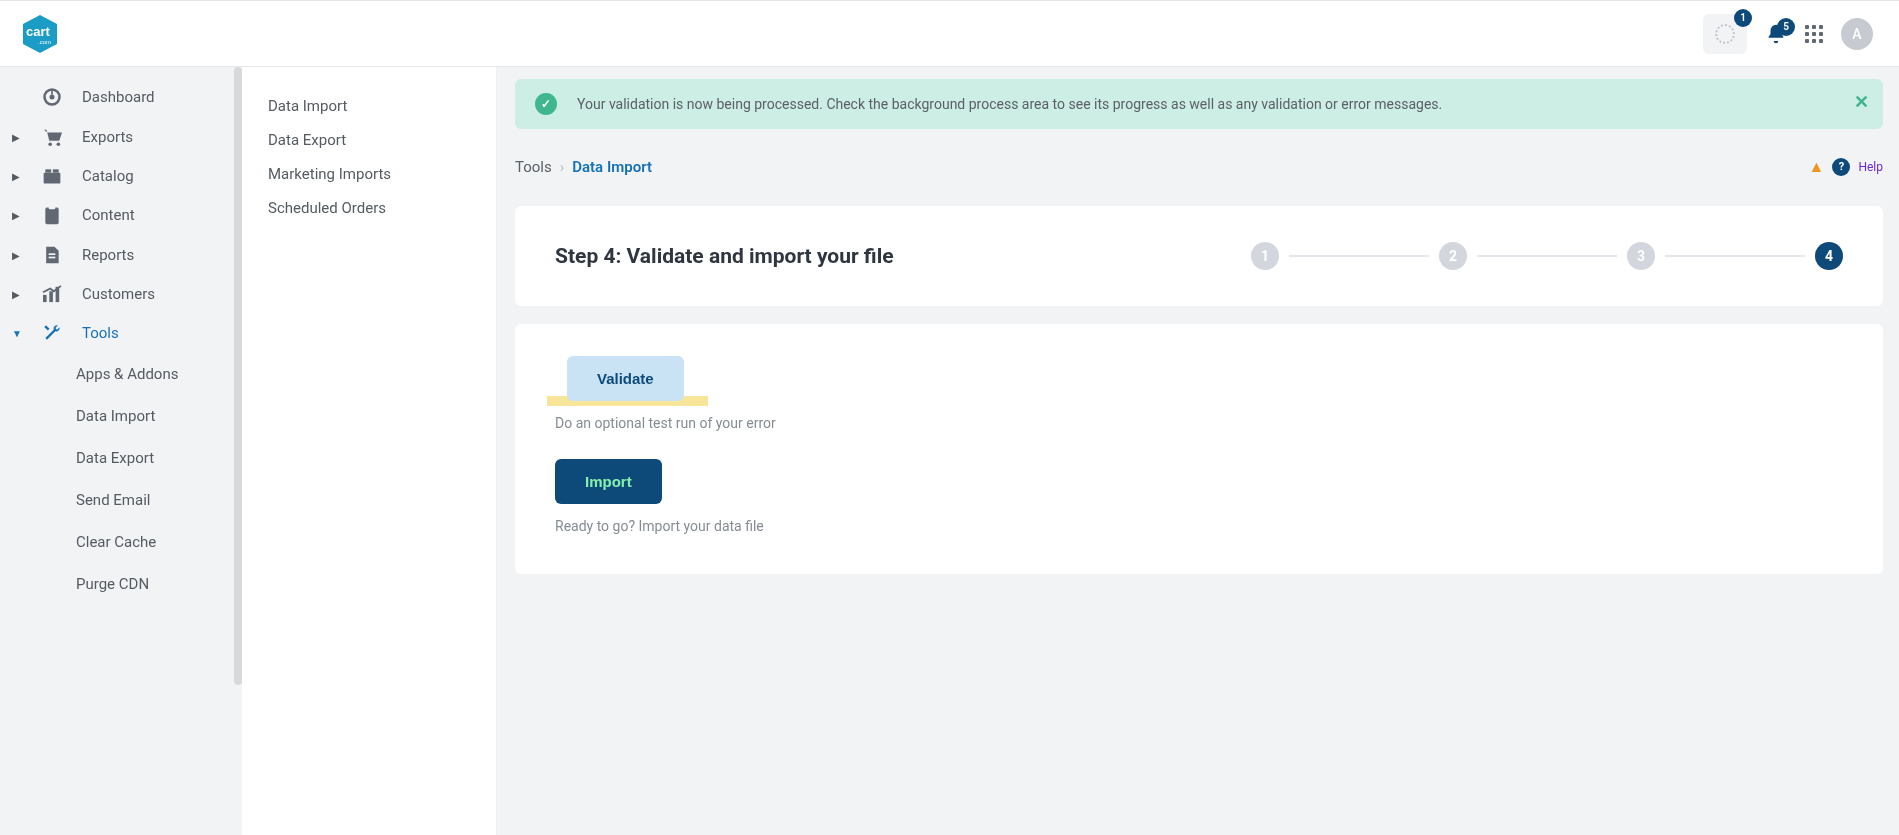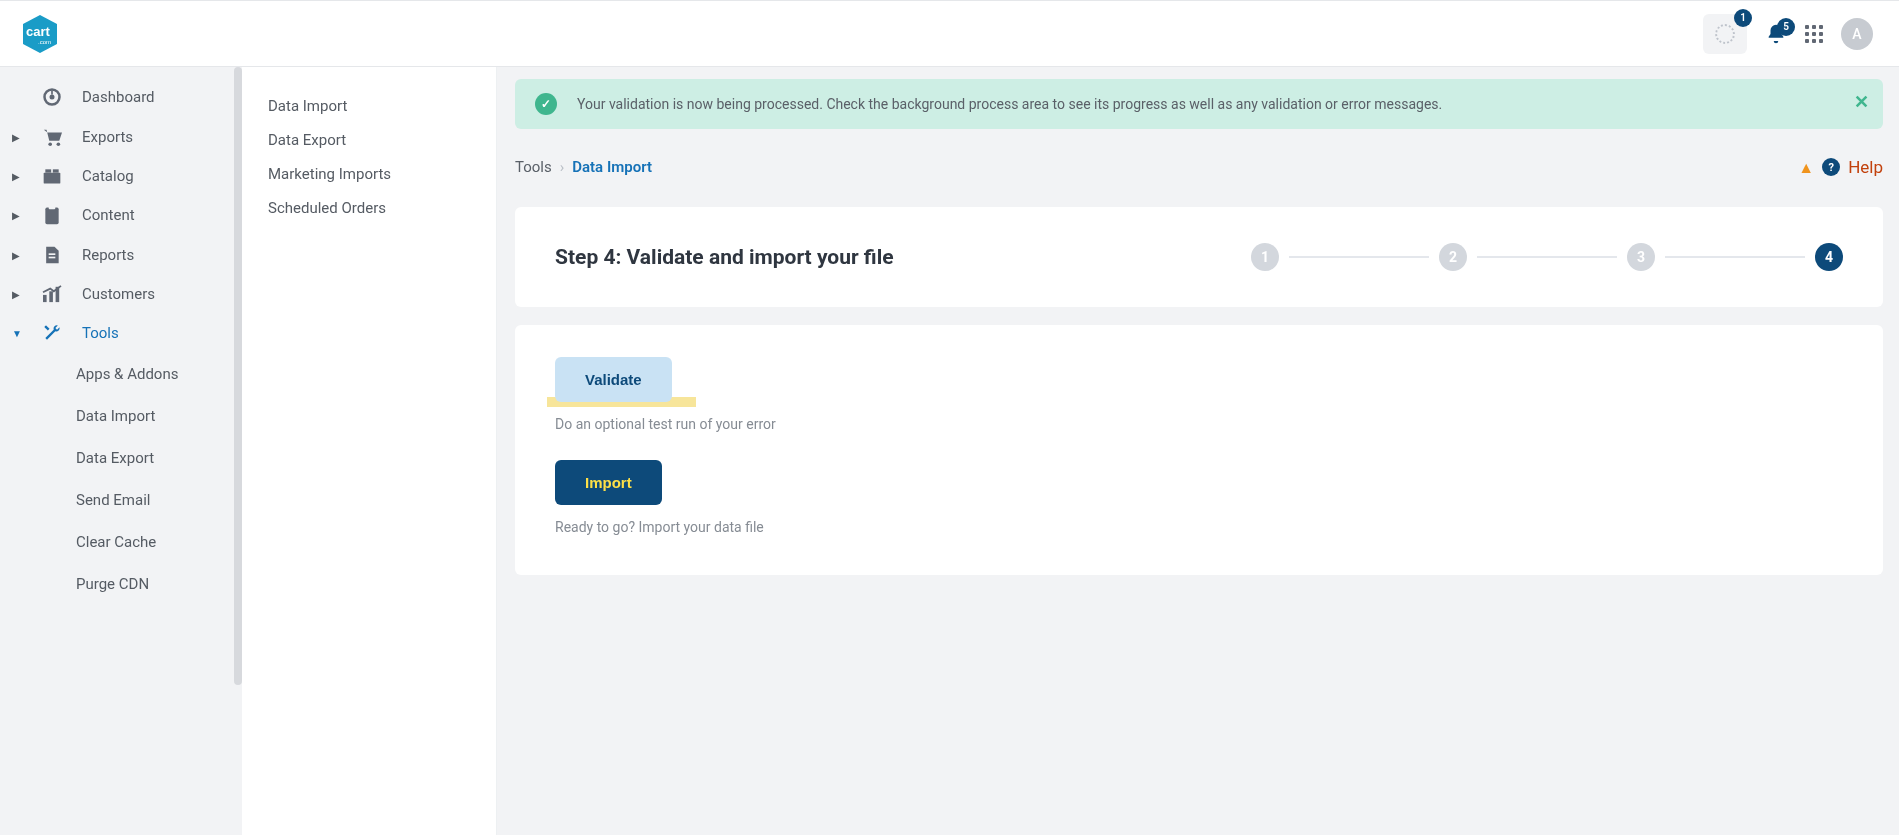--- a/index.html
+++ b/index.html
@@ -152,21 +152,21 @@
   .crumbs { display:flex; align-items:center; gap:8px; font-size:15px; }
   .crumbs .sep { color:#b9bfc6; }
   .crumbs .current { color:#1672b7; font-weight:600; }
   .crumbs .parent { color:#5a6068; }
   .help-row { display:flex; align-items:center; gap:8px; }
   .help-row .warn { color:#f0941d; font-size:16px; }
   .help-row .q {
     width:18px;height:18px;border-radius:50%;background:#0d4a7a;color:#fff;
     display:flex;align-items:center;justify-content:center;font-size:11px;font-weight:700;
   }
-  .help-row a { color:#c2410c; font-size:17px; text-decoration:none; }
+  .help-row a { color:#6d28d9; font-size:12px; text-decoration:none; }
 
   .card {
     background:#fff;
     border-radius:6px;
     margin-top: 30px;
     padding: 36px 40px;
   }
   .step-head { display:flex; align-items:center; justify-content:space-between; gap:24px;}
   .step-title { font-size:21px; font-weight:700; color:#2f3640; }
   .stepper { display:flex; align-items:center; flex:1; justify-content:flex-end;}
@@ -190,22 +190,22 @@
     position:relative;
   }
   .highlight::after{
     content:"";
     position:absolute;
     left:-8px; right:-24px; bottom:-5px;
     height:10px;
     background: #f7e59a;
     z-index:0;
   }
-  .btn-validate{ position:relative; z-index:1; }
-  .btn-import { background:#0d4a7a; color:#fde047; }
+  .btn-validate{ position:relative; z-index:1;margin-left:12px; }
+  .btn-import { background:#0d4a7a; color:#86efac; }
   .desc { color:#868c94; font-size:14px; margin-top:14px; position:relative; z-index:1;}
   .import-block { margin-top: 28px; }
 
   svg { display:block; }
 </style>
 </head>
 <body>
 
 <div class="topbar">
   <div class="logo">

